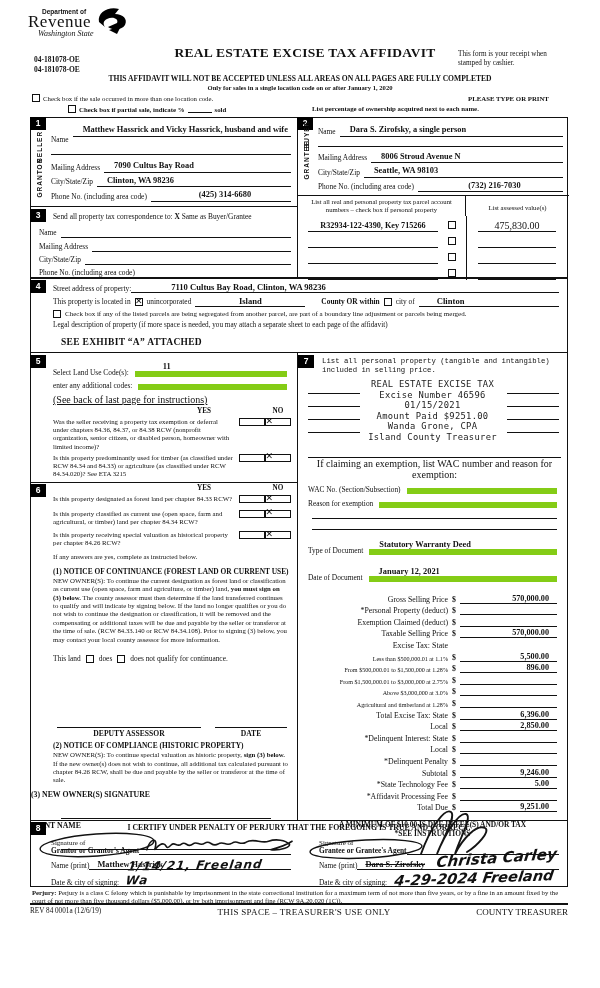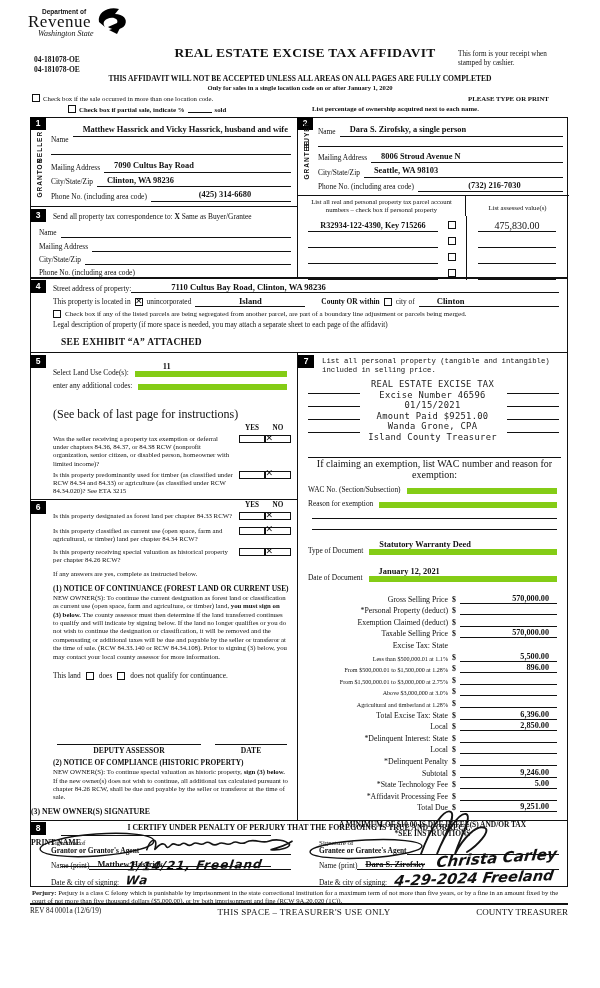--- a/index.html
+++ b/index.html
@@ -70,21 +70,21 @@
   .box-sec4 { left:30px; top:278px; width:538px; height:74px; border-left:1.3px solid #111;
               border-right:1.3px solid #111; border-top:1.3px solid #111; font-size:7.4px; }
   .sec4-row { display:flex; align-items:flex-end; margin:3px 8px 0 22px; }
   .exhibit { font-size:9.5px; font-weight:bold; letter-spacing:.3px; margin:8px 0 0 30px; }
 
   
   .col-left  { left:30px;  top:352px; width:268px; height:468px; border-left:1.3px solid #111;
                border-right:1.3px solid #111; border-top:1.3px solid #111; }
   .col-right { left:298px; top:352px; width:270px; height:468px; border-right:1.3px solid #111;
                border-top:1.3px solid #111; }
-  .qhdr { display:flex; justify-content:flex-end; font-size:7.2px; font-weight:bold; margin-right:6px; }
+  .qhdr { display:flex; justify-content:flex-end; font-size:7.2px; font-weight:bold; margin-right:6px;gap:48px; }
   .qhdr span { width:26px; text-align:center; }
   .qrow { display:flex; align-items:flex-start; margin:3px 6px 0 22px; font-size:6.8px; line-height:8.2px; }
   .qrow .qtxt { flex:1; padding-right:4px; }
   .qrow .qcbs { display:flex; }
   .qrow .qcbs span { width:26px; text-align:center; }
   .para { font-size:6.8px; line-height:8.4px; margin:3px 8px 0 22px; text-align:left; }
   .notice-h { font-size:7.4px; font-weight:bold; margin:5px 8px 0 22px; }
   .landline { font-size:7.4px; margin:10px 8px 0 22px; display:flex; gap:5px; align-items:center; }
   .da-row { display:flex; margin:0 10px 0 26px; gap:14px; }
   .da-row .seg { border-top:1px solid #111; text-align:center; font-size:7.6px; font-weight:bold; padding-top:1px; }
@@ -332,21 +332,21 @@
     <div class="numbox" style="left:-1px;top:2px;">5</div>
 
     <div class="x-row" style="margin-top:9px;">
       <span class="lbl">Select Land Use Code(s):</span>
       <span class="val" style="padding-left:28px;">11</span>
     </div>
     <div class="x-row" style="margin-top:3px;">
       <span class="lbl">enter any additional codes:</span>
       <span class="val"></span>
     </div>
-    <div style="font-size:12px;margin:17px 0 0 22px;">(See back of last page for instructions)</div>
+    <div style="font-size:10px;margin:4px 0 0 22px;text-decoration:underline;">(See back of last page for instructions)</div>
 
     <div class="qhdr" style="margin-top:2px;">
       <span>YES</span>
       <span>NO</span>
     </div>
     <div class="qrow">
       <span class="qtxt">Was the seller receiving a property tax exemption or deferral under chapters 84.36, 84.37, or 84.38 RCW (nonprofit organization, senior citizen, or disabled person, homeowner with limited income)?</span>
       <span class="qcbs">
         <span><span class="cb" data-checked="false"></span></span>
         <span><span class="cb" data-checked="true"></span></span>

